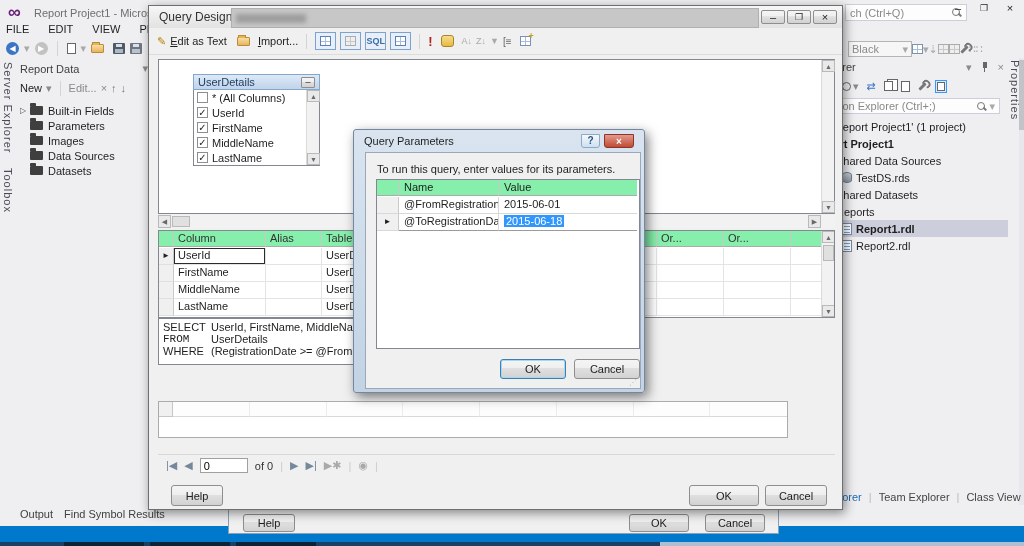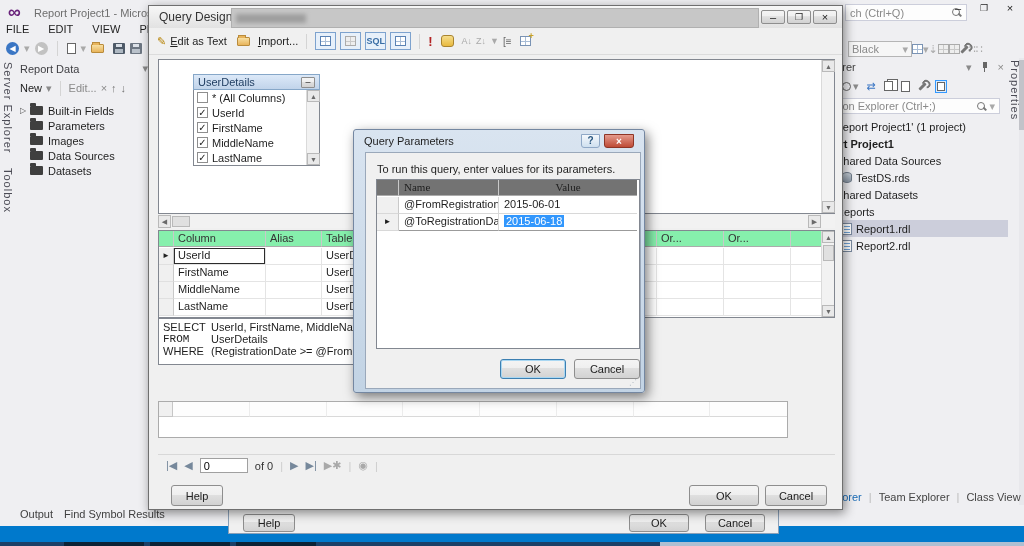--- a/index.html
+++ b/index.html
@@ -98,22 +98,22 @@
   .cgrid .h { background:#86efac; border-right:1px solid #C9C9C9; border-bottom:1px solid #ABABAB;
               height:16px; padding:1px 4px; color:#333; }
   .cgrid .c { border-right:1px solid #E4E4E4; border-bottom:1px solid #E4E4E4; padding:1px 4px;
               white-space:nowrap; overflow:hidden; }
   .cgrid .rh { background:#F0F0F0; border-right:1px solid #C9C9C9; border-bottom:1px solid #E0E0E0;
                text-align:center; font-size:8px; color:#222; padding-top:3px; }
   .cgrid .selcell { box-shadow:inset 0 0 0 1px #2B2B2B; }
 
   
   .pgrid { display:grid; grid-template-columns:22px 100px 138px; grid-auto-rows:17px; background:#fff; }
-  .pgrid .h { background:#737373; border-right:1px solid #C9C9C9; border-bottom:1px solid #ABABAB;
-              height:16px; padding:1px 5px;font-family:Liberation Serif, serif; }
+  .pgrid .h { background:#86efac; border-right:1px solid #C9C9C9; border-bottom:1px solid #ABABAB;
+              height:16px; padding:1px 5px; }
   .pgrid .c { border-right:1px solid #D8D8D8; border-bottom:1px solid #D8D8D8; padding:1px 5px;
               white-space:nowrap; overflow:hidden; }
   .pgrid .rh { background:#F0F0F0; border-right:1px solid #C9C9C9; border-bottom:1px solid #D8D8D8;
                text-align:center; font-size:8px; padding-top:3px; }
   .sel { background:#3297FD; color:#fff; padding:0 2px; }
 
   
   .rgrid { display:grid; grid-template-columns:14px repeat(8,1fr); }
   .rgrid .rh { background:#F0F0F0; border-right:1px solid #C6C6C6; border-bottom:1px solid #C6C6C6; height:15px; }
   .rgrid .c { border-right:1px solid #ECECEC; border-bottom:1px solid #D9D9D9; height:15px; background:#FDFDFD; }
@@ -275,21 +275,21 @@
       <div class="treerow">
         <span style="width:50px;"></span>
           <span class="i-folder"></span>
         <span class="nowrap">Shared Datasets</span>
       </div>
       <div class="treerow">
         <span style="width:50px;"></span>
           <span class="i-folder"></span>
         <span class="nowrap">Reports</span>
       </div>
-      <div class="treerow" style="background:#CCCEDB;">
+      <div class="treerow" style="background:#CCCEDB;font-weight:bold;">
         <span style="width:74px;"></span>
           <span class="i-report"></span>
         <span class="nowrap">Report1.rdl</span>
       </div>
       <div class="treerow">
         <span style="width:74px;"></span>
           <span class="i-report"></span>
         <span class="nowrap">Report2.rdl</span>
       </div>
     </div>
@@ -539,21 +539,21 @@
         <span style="width:30px;height:14px;background:linear-gradient(#E59A8C,#BE4B36);border:1px solid #8E3526;
               border-radius:0 0 3px 3px;text-align:center;color:#fff;font-weight:bold;font-size:10px;line-height:13px;">×</span>
       </span>
     </div>
     <div class="abs" style="left:3px;top:22px;right:3px;bottom:3px;background:#F0F0F0;border:1px solid #9AA8BA;margin-left:8px;">
       <div class="abs nowrap" style="left:11px;top:10px;right:6px;">To run this query, enter values for its parameters.</div>
       <div class="abs" style="left:10px;top:26px;width:264px;height:170px;background:#fff;border:1px solid #828790;overflow:hidden;">
         <div class="pgrid">
           <div class="h"></div>
           <div class="h">Name</div>
-          <div class="h" style="border-right:none;text-align:center;">Value</div>
+          <div class="h" style="border-right:none;">Value</div>
 
           <div class="rh"></div>
           <div class="c">@FromRegistrationDate</div>
           <div class="c" style="border-right:none;">2015-06-01</div>
 
           <div class="rh">►</div>
           <div class="c" style="border-bottom-color:#9B9B9B;">@ToRegistrationDate</div>
           <div class="c" style="border-right:none;border-bottom-color:#9B9B9B;">
             <span class="sel">2015-06-18</span>
           </div>

